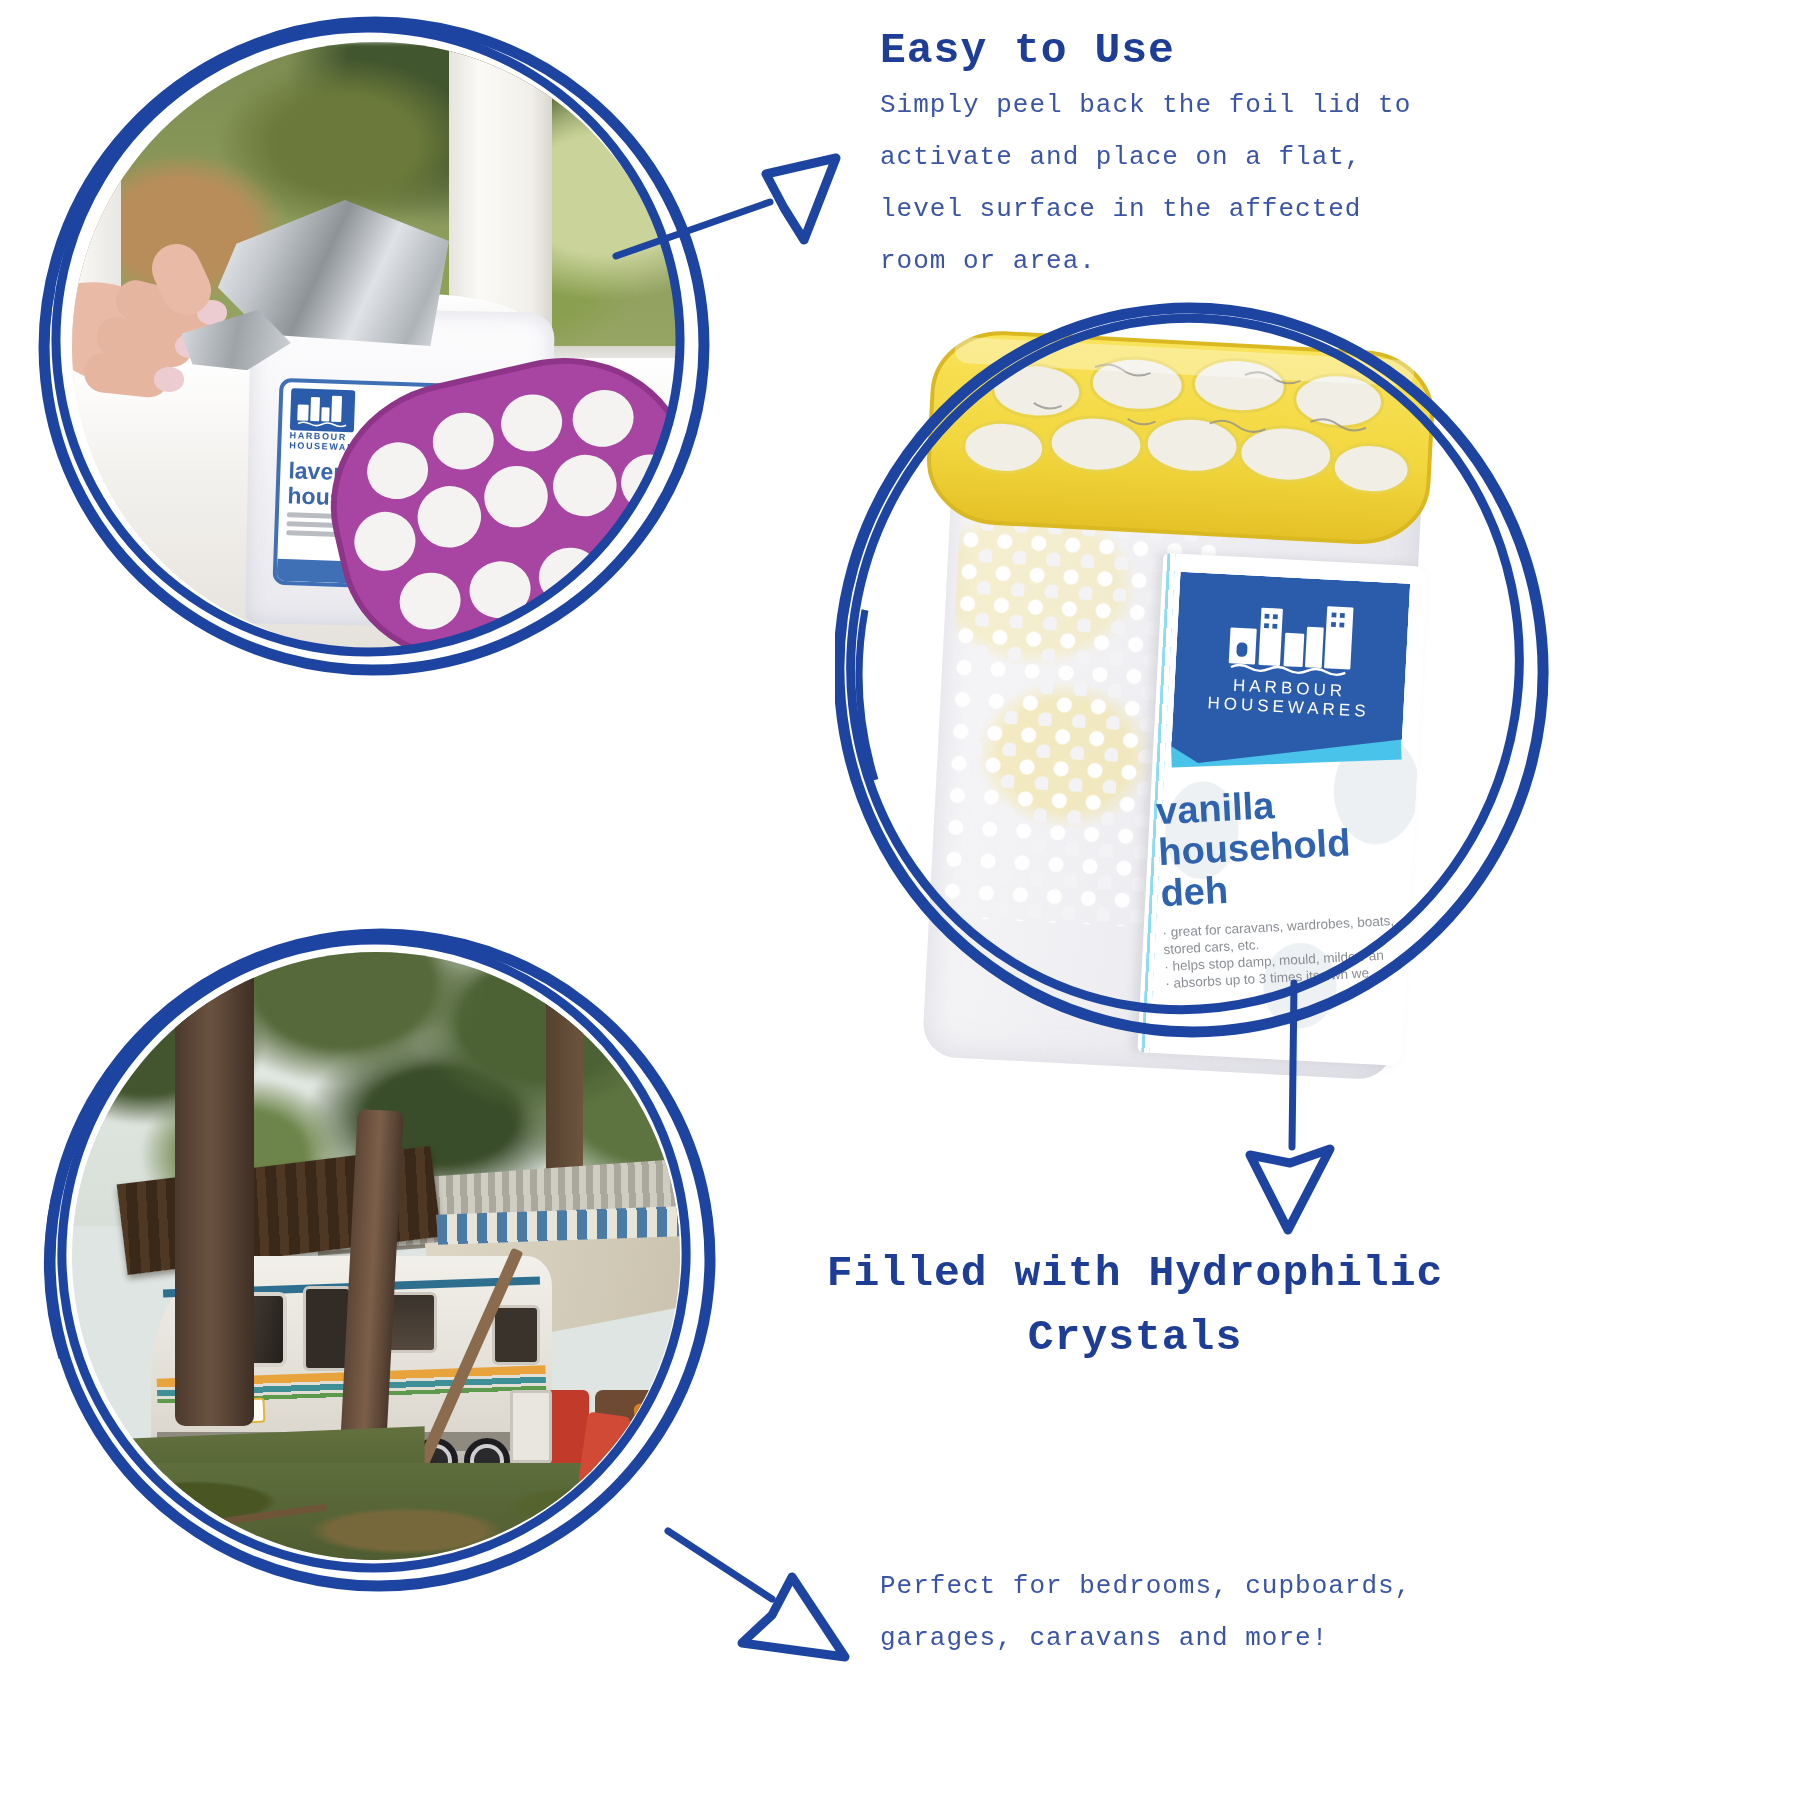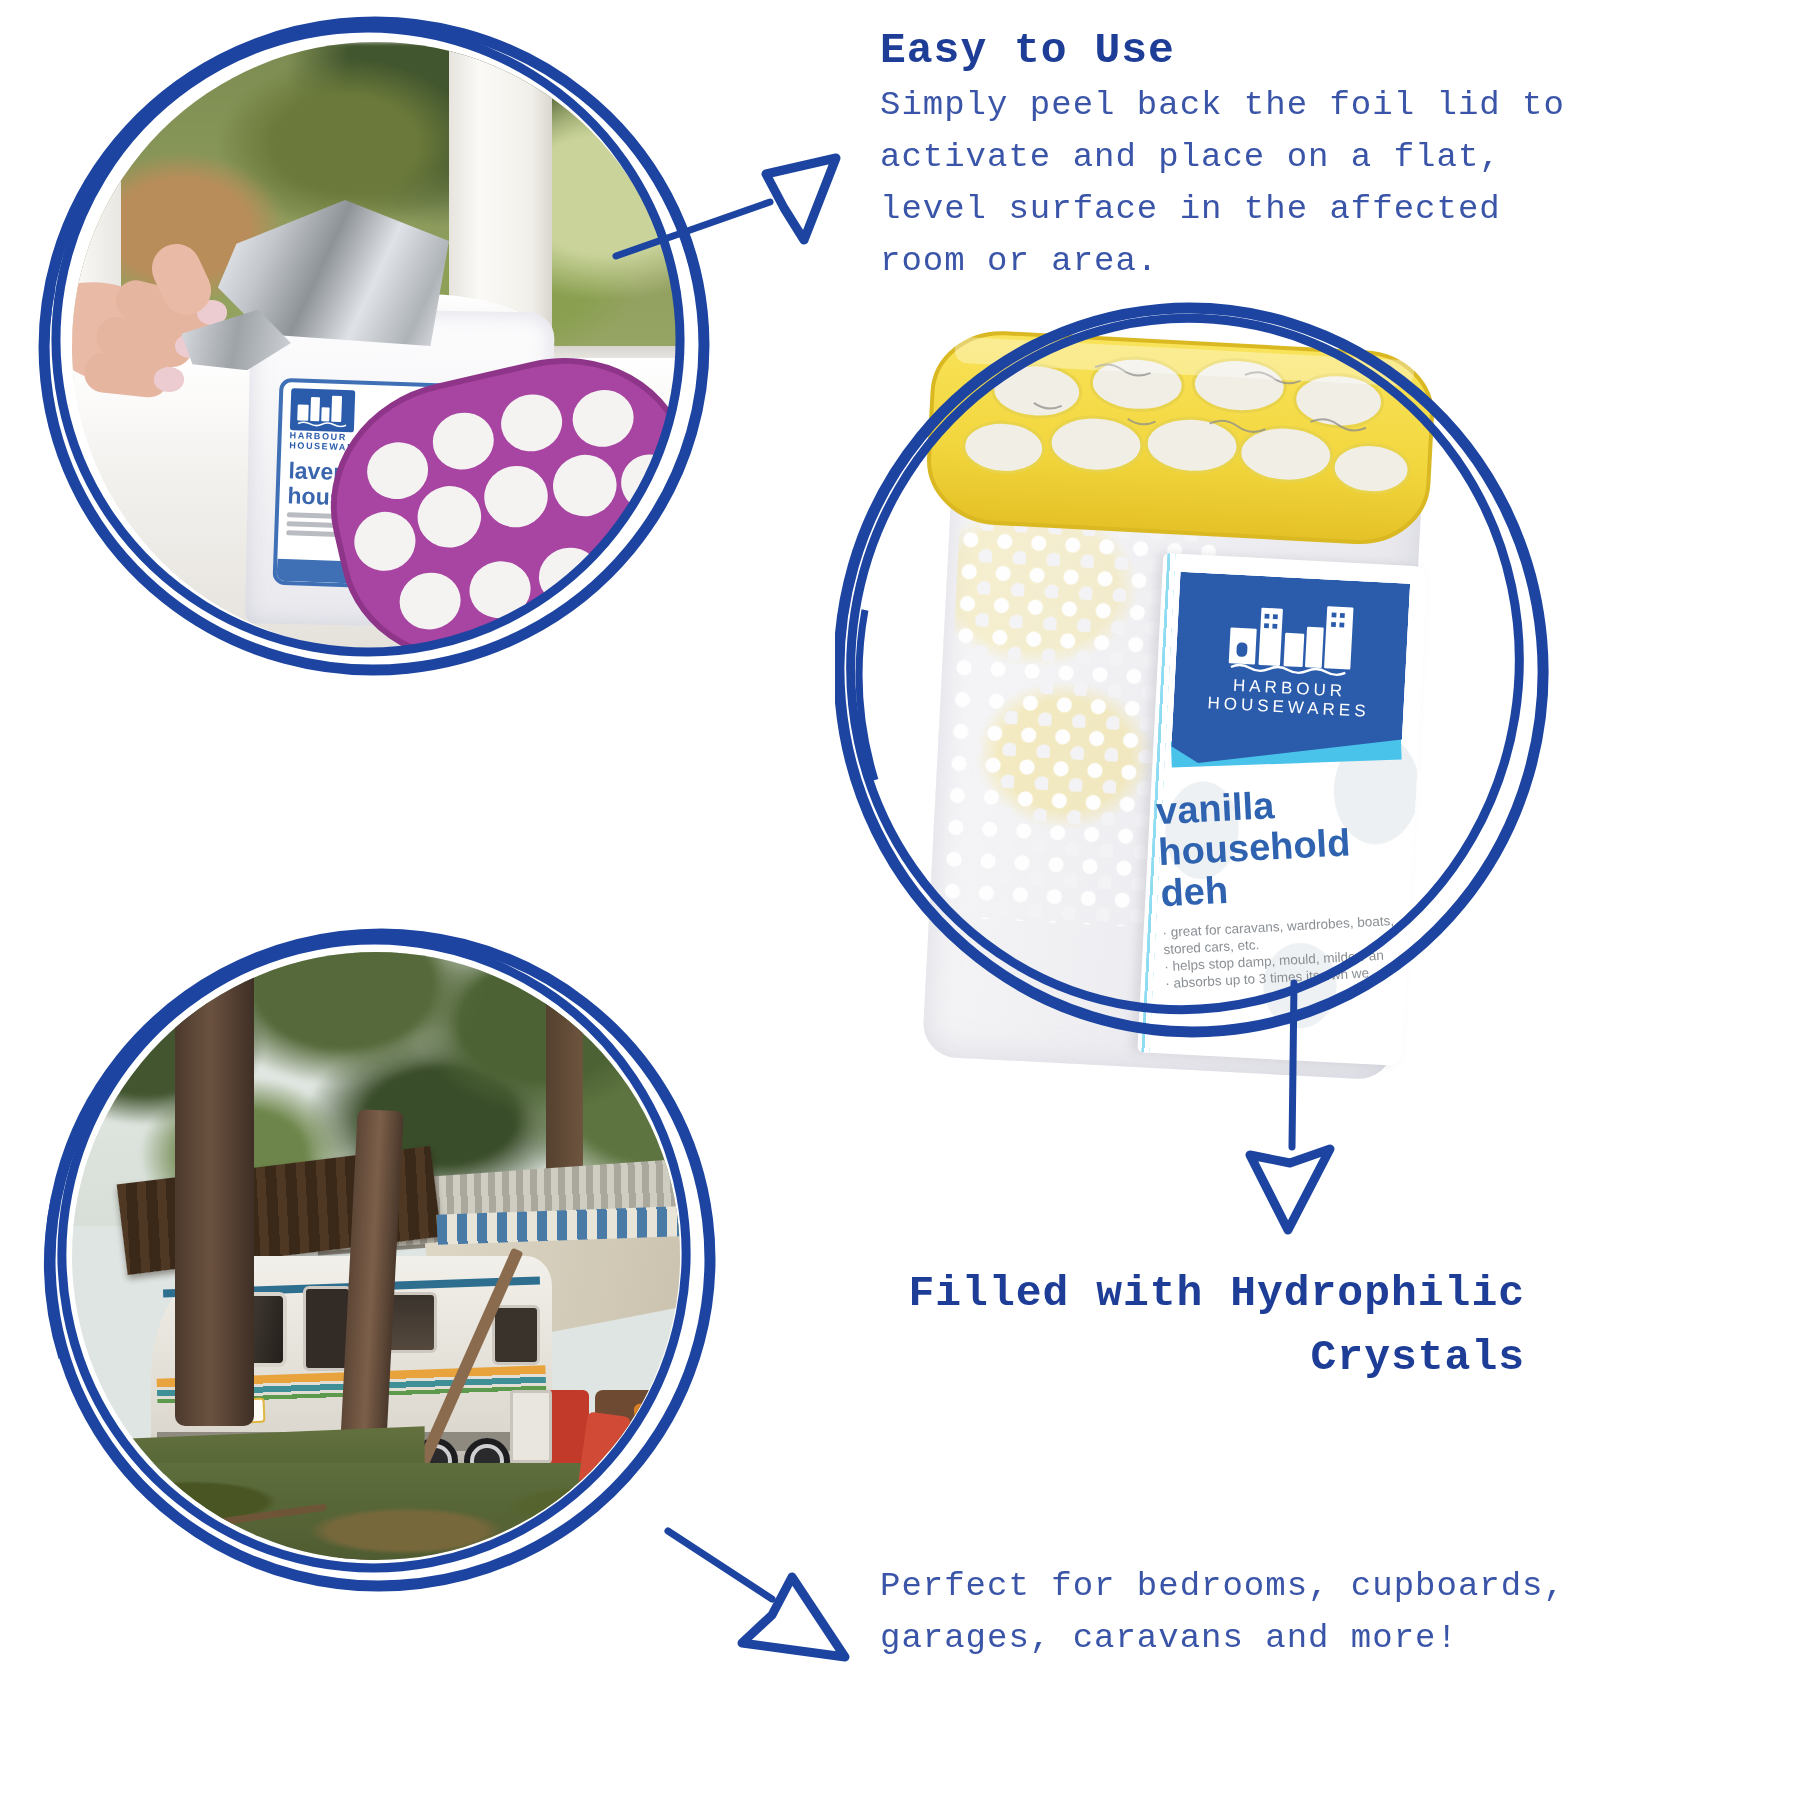--- a/index.html
+++ b/index.html
@@ -21,24 +21,24 @@
   .abs{position:absolute;}
   .pre{white-space:pre-line;}
 
   
   .info-head{
     font-weight:bold;color:var(--head-navy);
     font-size:43px;line-height:57px;letter-spacing:1px;
   }
   .info-body{
     color:var(--body-blue);
-    font-size:34px;line-height:52px;letter-spacing:1px;
+    font-size:26px;line-height:52px;letter-spacing:1px;
   }
   #text-easy{left:880px;top:22px;width:720px;}
-  #text-crystals{left:745px;top:1242px;width:780px;text-align:right;margin-top:20px;}
+  #text-crystals{left:745px;top:1242px;width:780px;text-align:center;}
   #text-crystals .info-head{font-size:43px;line-height:64px;}
   #text-relief{left:880px;top:1560px;width:720px;}
 
   
   .ring-svg{pointer-events:none;z-index:30;}
   .ring-svg path, .ring-svg ellipse{fill:none;stroke:var(--ink-blue);}
 
   
   .arrow-svg{z-index:31;}
   .arrow-svg .shaft{stroke:var(--ink-blue);stroke-width:7;fill:none;stroke-linecap:round;}

